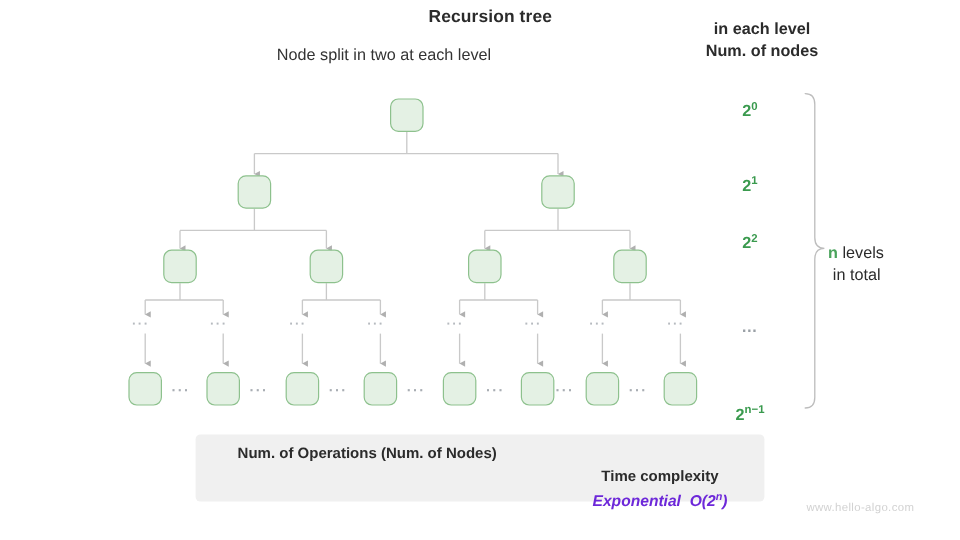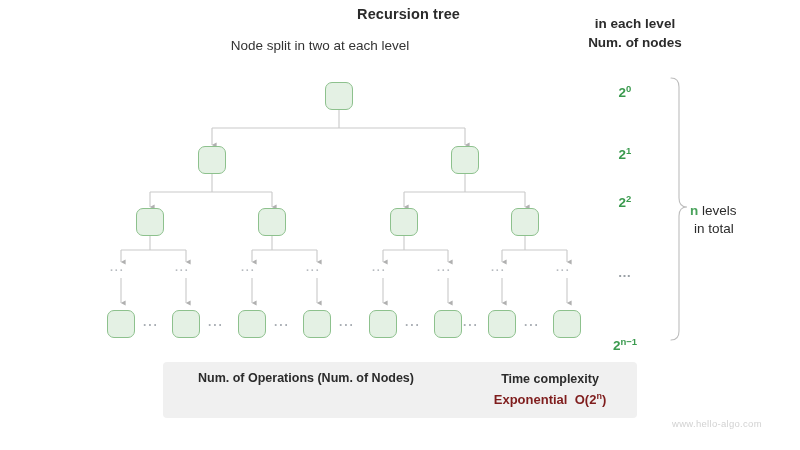--- a/index.html
+++ b/index.html
@@ -141,36 +141,37 @@
     color: #3a9a4e;
     white-space: nowrap;
   }
   .sum-eq .op {
     color: #9d9d9d;
     font-weight: bold;
   }
   .sum-eq sup { font-size: 9px; vertical-align: super; line-height: 0; }
 
   .sum-right {
-    left: 470px; top: 372px;
+    left: 470px; top: 390px;
     width: 160px;
     text-align: center;
   }
   .sum-right .sum-head {
     font-size: 12.5px;
     font-weight: bold;
     color: #2b2b2b;
     white-space: nowrap;
   }
   .sum-right .sum-val {
     margin-top: 6px;
     font-size: 13px;
     font-weight: bold;
-    color: #7f1d1d;
-    white-space: nowrap;
+    color: #6d28d9;
+    white-space: nowrap;
+    font-style: italic;
   }
   .sum-val sup { font-size: 9px; vertical-align: super; line-height: 0; }
 
   .watermark {
     left: 672px; top: 418px;
     font-family: Liberation Sans, sans-serif;
     font-size: 9.5px;
     color: #d2d2d2;
     letter-spacing: .3px;
   }

